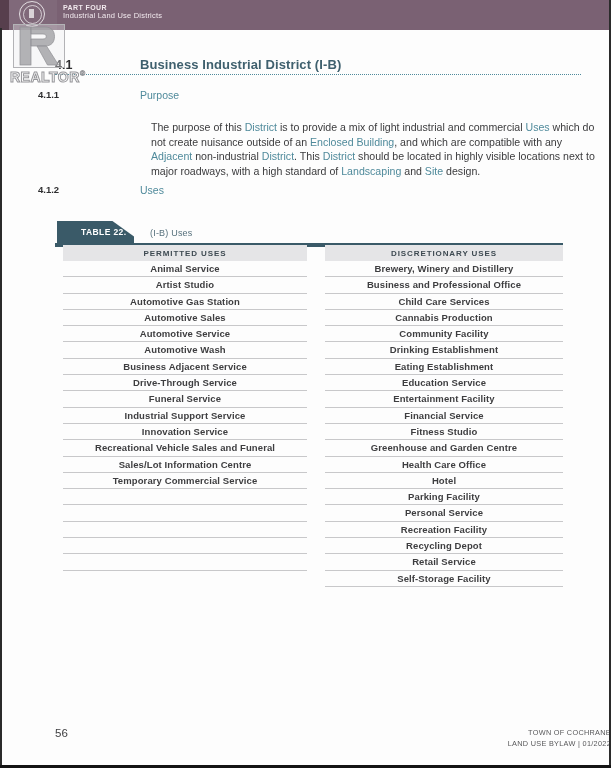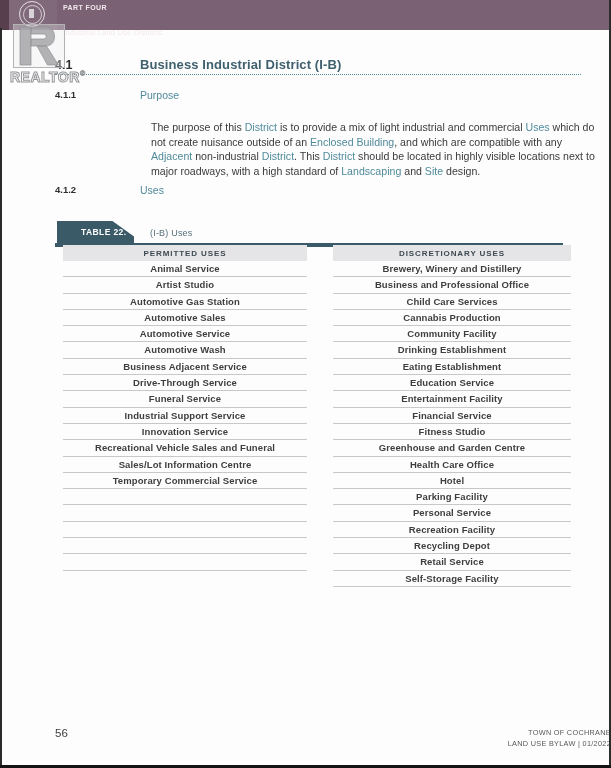--- a/index.html
+++ b/index.html
@@ -21,50 +21,50 @@
   .banner-strip{position:absolute;left:0;top:0;width:9px;height:30px;background:var(--banner-dark);}
   .logo-box{position:absolute;left:9px;top:0;width:48px;height:30px;background:rgba(255,255,255,0.05);}
   .emblem{position:absolute;left:10px;top:1px;width:26px;height:26px;border-radius:50%;
           border:1.5px solid rgba(255,255,255,0.78);}
   .emblem::after{content:"";position:absolute;left:2.5px;top:2.5px;width:17px;height:17px;
           border-radius:50%;border:1px solid rgba(255,255,255,0.65);}
   .emblem::before{content:"";position:absolute;left:9px;top:7px;width:5px;height:9px;
           background:rgba(255,255,255,0.7);}
   .banner-text{position:absolute;left:63px;top:4px;color:#f2e9ee;}
   .banner-part{font-size:7px;font-weight:bold;letter-spacing:0.4px;}
-  .banner-sub{font-size:7.5px;margin-top:17px;letter-spacing:0.2px;}
+  .banner-sub{font-size:7.5px;margin-top:0;letter-spacing:0.2px;}
 
   
   .watermark{position:absolute;left:10px;top:24px;width:90px;z-index:6;}
   .rblock{display:block;margin-left:3px;}
   .rtext{margin-top:1px;font-size:14px;font-weight:bold;letter-spacing:0.5px;
          color:rgba(255,255,255,0.55);-webkit-text-stroke:1px #96969a;}
   .rtext sup{font-size:7px;-webkit-text-stroke:0.6px #96969a;}
 
   
   .sec-num{position:absolute;left:55px;top:58px;font-size:12.5px;font-weight:bold;color:#2e2e30;}
   .sec-title{position:absolute;left:140px;top:57px;font-size:13px;font-weight:bold;color:var(--heading);letter-spacing:0.1px;}
   .dotted-rule{position:absolute;left:55px;top:74px;width:526px;border-bottom:1.5px dotted var(--accent);}
 
-  .sub-num{position:absolute;left:55px;font-size:9.5px;font-weight:bold;color:#2e2e30;}
+  .sub-num{position:absolute;left:38px;font-size:9.5px;font-weight:bold;color:#2e2e30;}
   .sub-label{position:absolute;left:140px;font-size:10.5px;color:var(--accent);}
   .row-411{top:89px;} .row-412{top:184px;}
 
   .purpose{position:absolute;left:140px;top:109px;width:447px;margin:11px;
            font-size:10.6px;line-height:14.6px;color:var(--text);}
   .purpose .accent{color:var(--accent);}
 
   
   .tab{position:absolute;left:57px;top:221px;width:77px;height:22px;background:var(--slate);
        color:#fff;font-size:8.5px;font-weight:bold;letter-spacing:0.4px;
        display:flex;align-items:center;padding-left:24px;
        clip-path:polygon(0 0,72% 0,100% 70%,100% 100%,0 100%);}
   .caption{position:absolute;left:150px;top:228px;font-size:9px;color:#56707c;letter-spacing:0.2px;}
   .thick-rule{position:absolute;left:55px;top:243px;width:508px;height:3.5px;background:var(--slate);}
-  .cols{position:absolute;left:63px;top:245px;display:flex;gap:26px;}
+  .cols{position:absolute;left:63px;top:245px;display:flex;gap:18px;}
   .use-col.left{width:244px;} .use-col.right{width:238px;}
   .col-header{height:16px;background:var(--header-bg);color:#3e4a52;font-size:8px;font-weight:bold;
               letter-spacing:0.9px;display:flex;align-items:center;justify-content:center;}
   .use-row{height:16.3px;line-height:16.2px;text-align:center;font-size:9.5px;font-weight:bold;
            color:#3e3e40;border-bottom:1px solid var(--row-line);letter-spacing:0.1px;}
 
   
   .pagenum{position:absolute;left:55px;top:727px;font-size:11.5px;color:#3e3e40;}
   .footer-center{position:absolute;left:0;width:100%;top:727px;text-align:right;
                  font-size:7.3px;line-height:11px;color:#58585a;letter-spacing:0.3px;}

